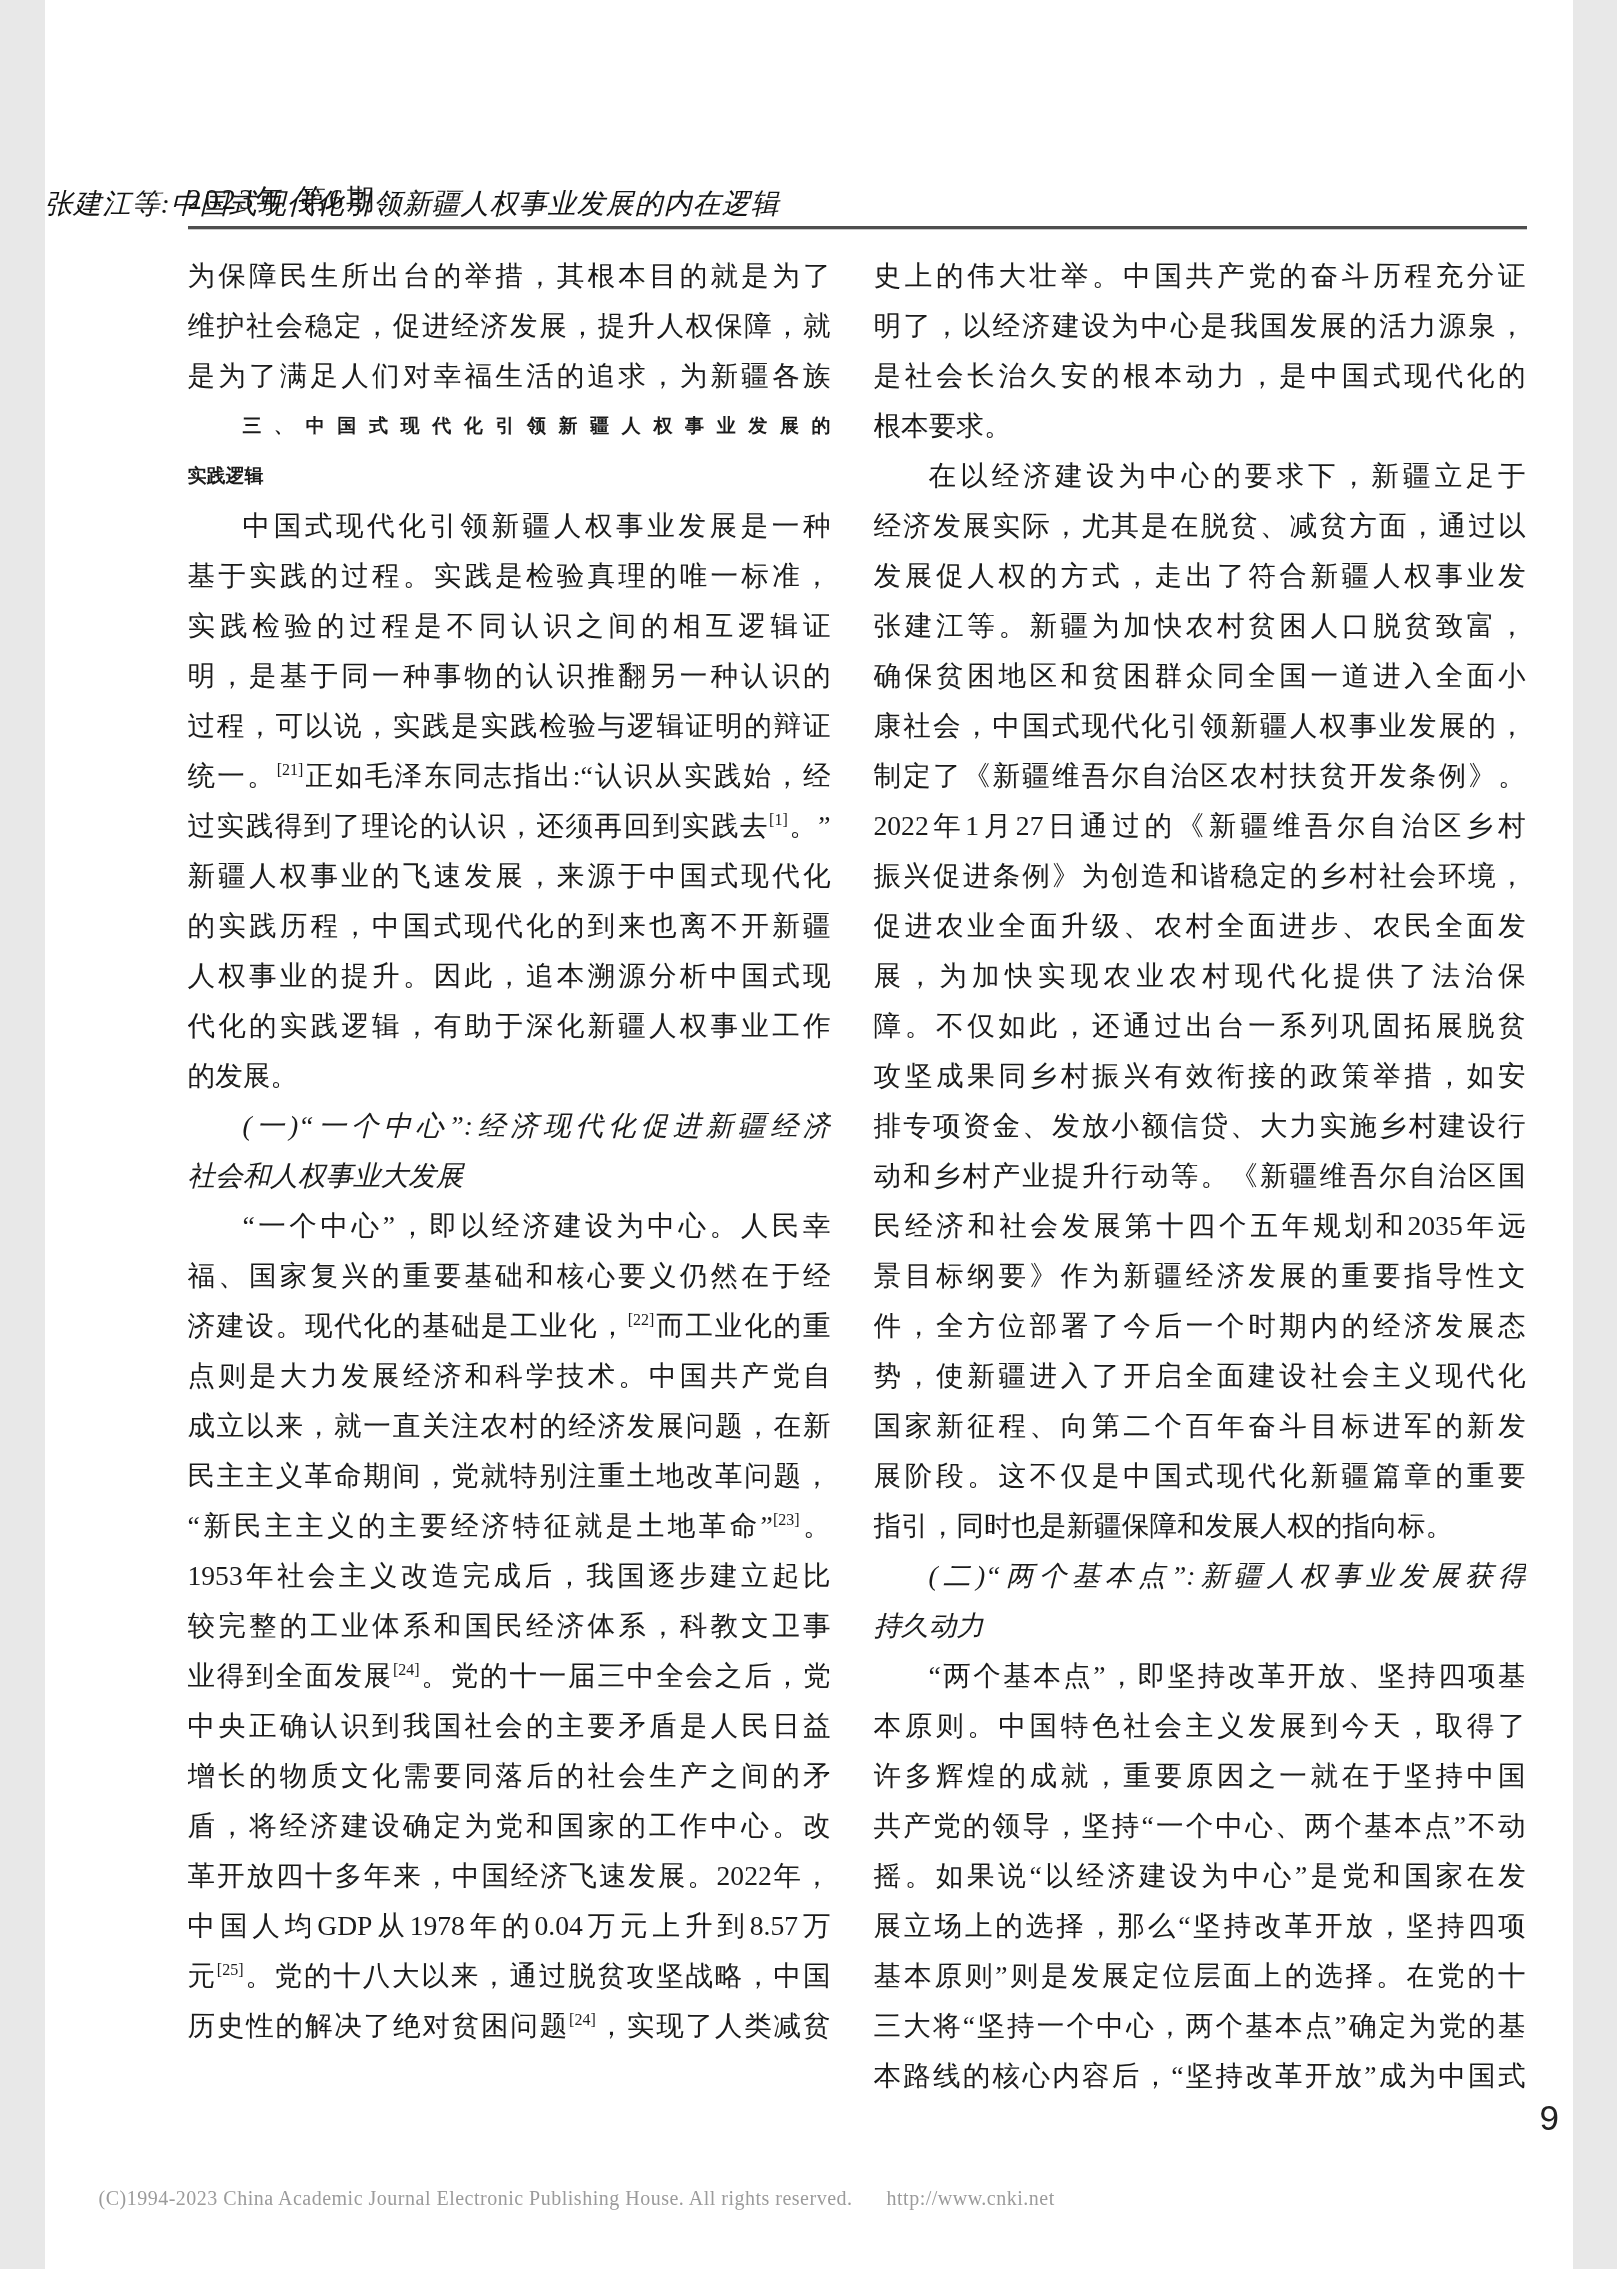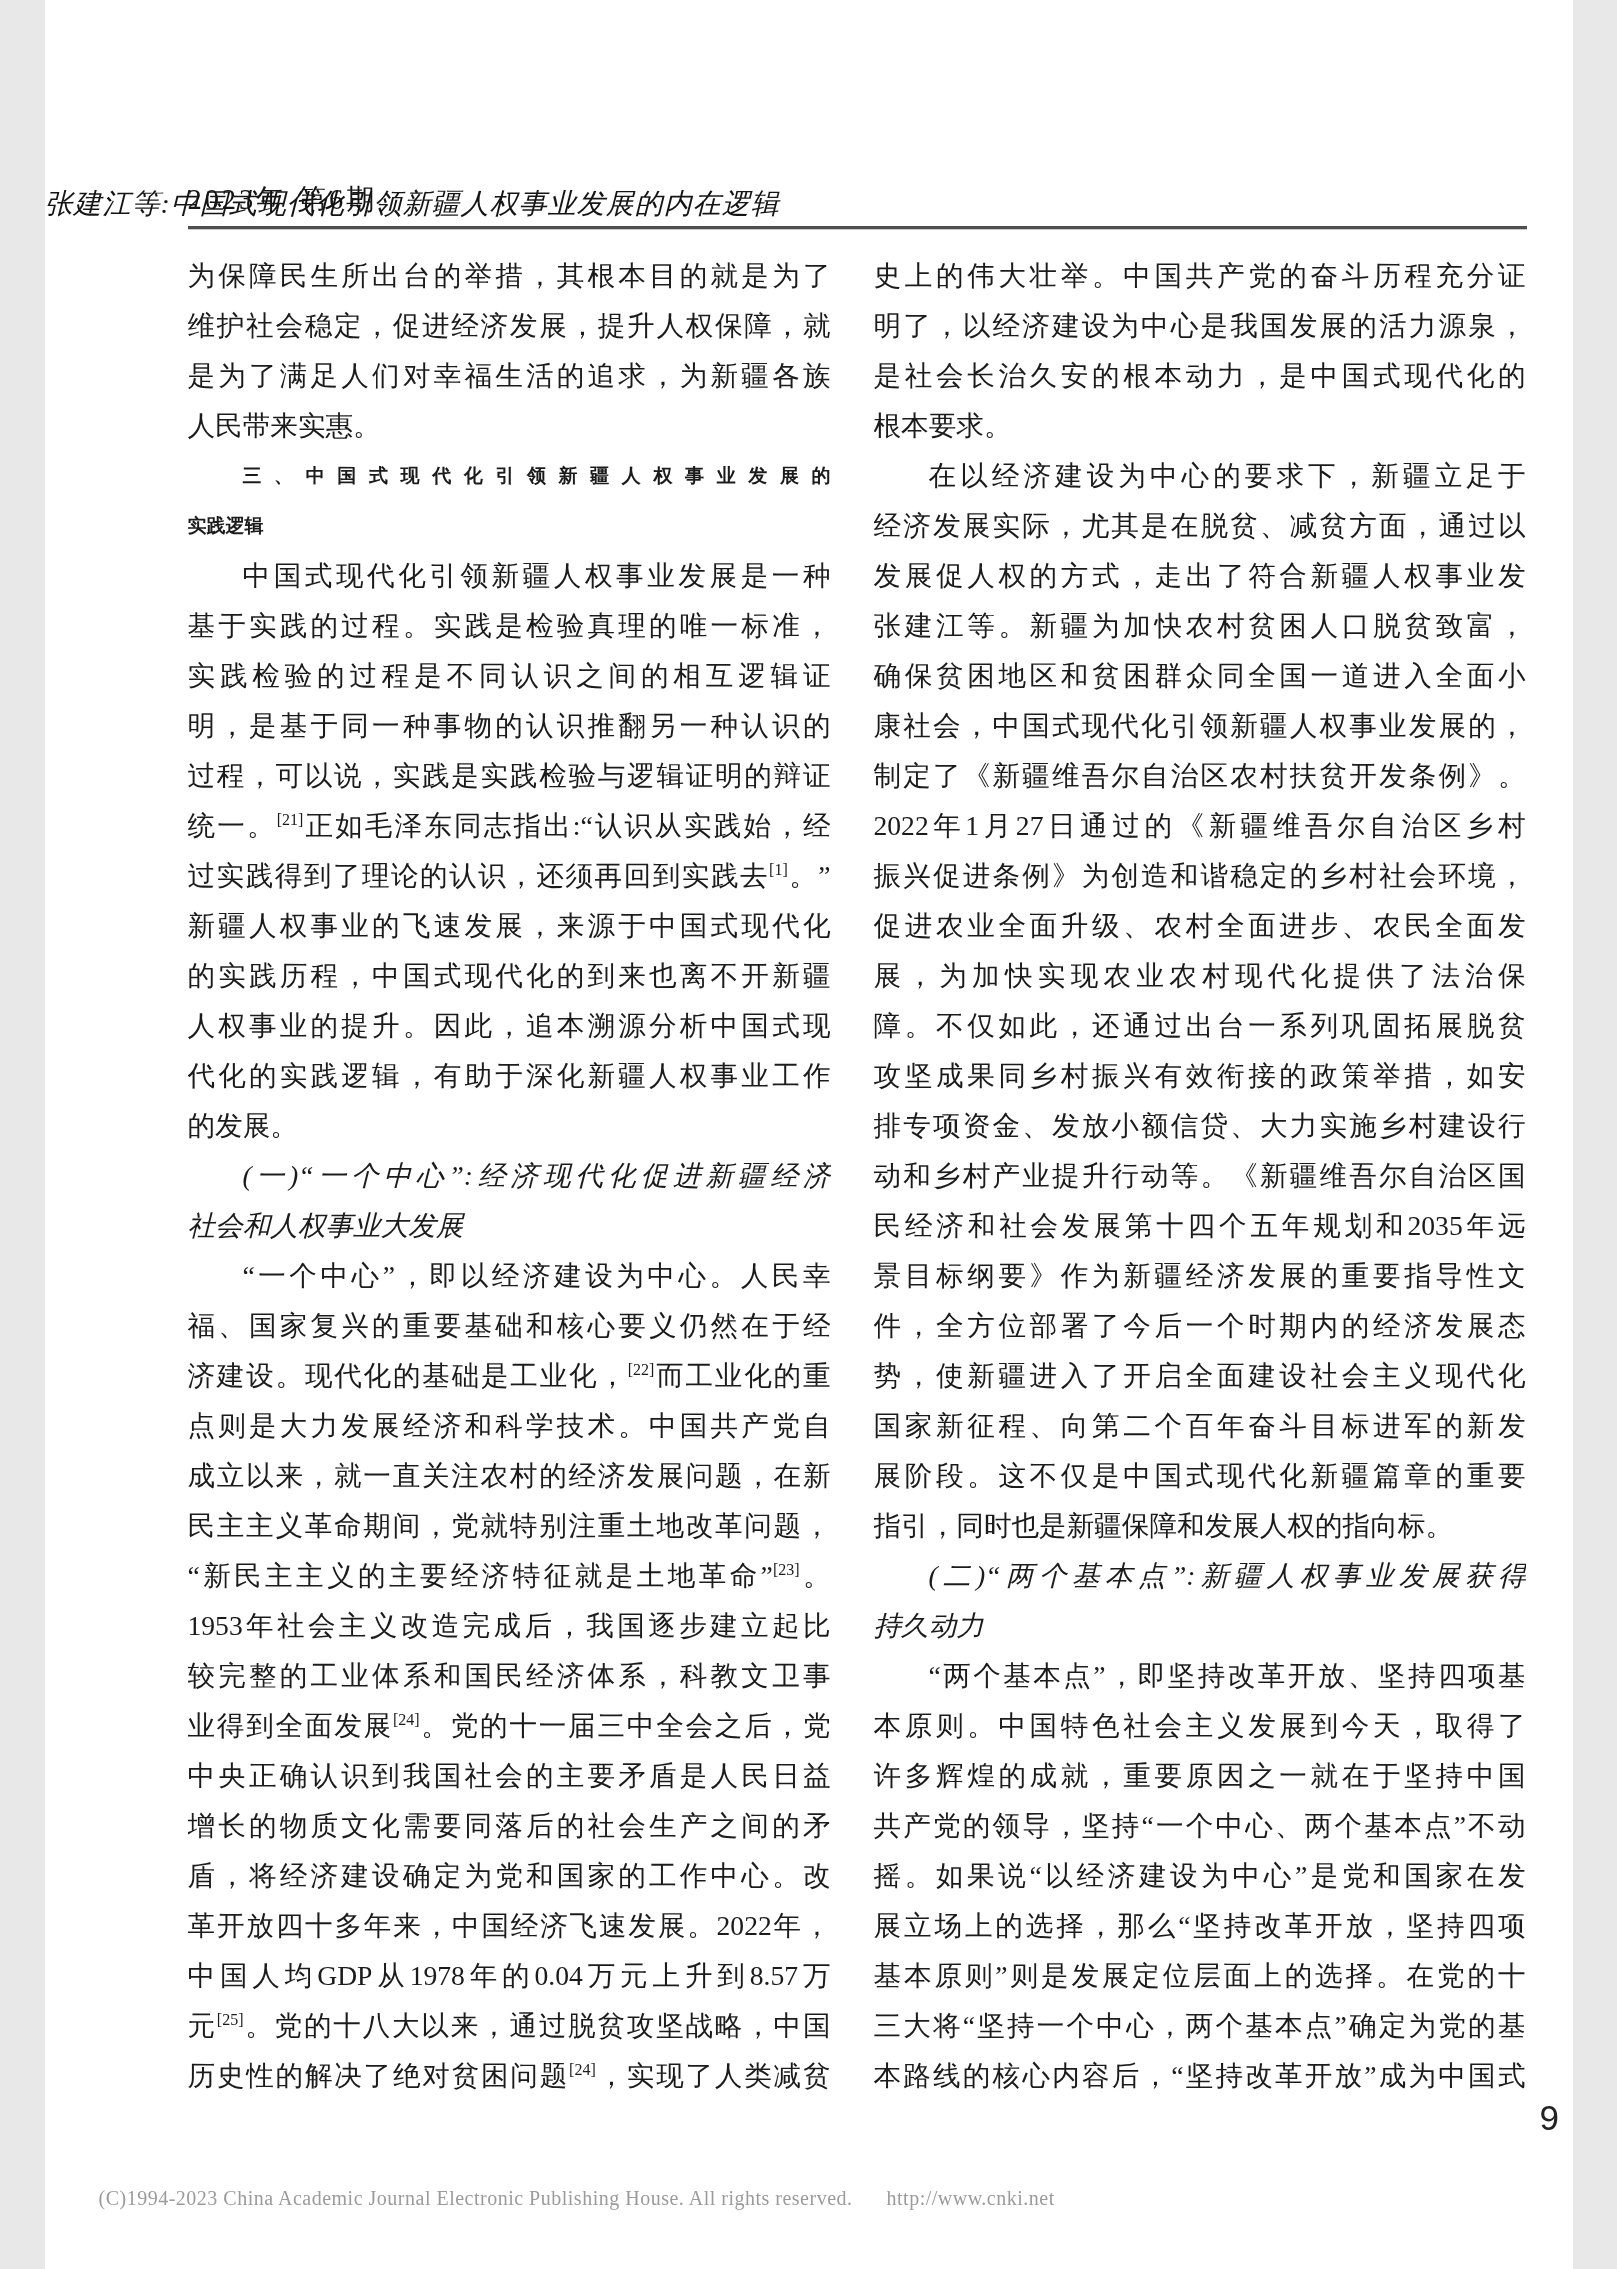--- a/index.html
+++ b/index.html
@@ -52,21 +52,20 @@
 <div class="page">
 
   <div class="header-issue">2023年 第6期</div>
   <div class="header-title">张建江等:中国式现代化引领新疆人权事业发展的内在逻辑</div>
   <div class="header-rule"></div>
 
   <div class="column left">
       <div class="line">为保障民生所出台的举措，其根本目的就是为了</div>
       <div class="line">维护社会稳定，促进经济发展，提升人权保障，就</div>
       <div class="line">是为了满足人们对幸福生活的追求，为新疆各族</div>
-      <div class="line end">人民带来实惠。</div>
       <div class="line h ind">三、中国式现代化引领新疆人权事业发展的</div>
       <div class="line h end">实践逻辑</div>
       <div class="line ind">中国式现代化引领新疆人权事业发展是一种</div>
       <div class="line">基于实践的过程。实践是检验真理的唯一标准，</div>
       <div class="line">实践检验的过程是不同认识之间的相互逻辑证</div>
       <div class="line">明，是基于同一种事物的认识推翻另一种认识的</div>
       <div class="line">过程，可以说，实践是实践检验与逻辑证明的辩证</div>
       <div class="line">统一。<sup>[21]</sup>正如毛泽东同志指出:“认识从实践始，经</div>
       <div class="line">过实践得到了理论的认识，还须再回到实践去<sup>[1]</sup>。”</div>
       <div class="line">新疆人权事业的飞速发展，来源于中国式现代化</div>

